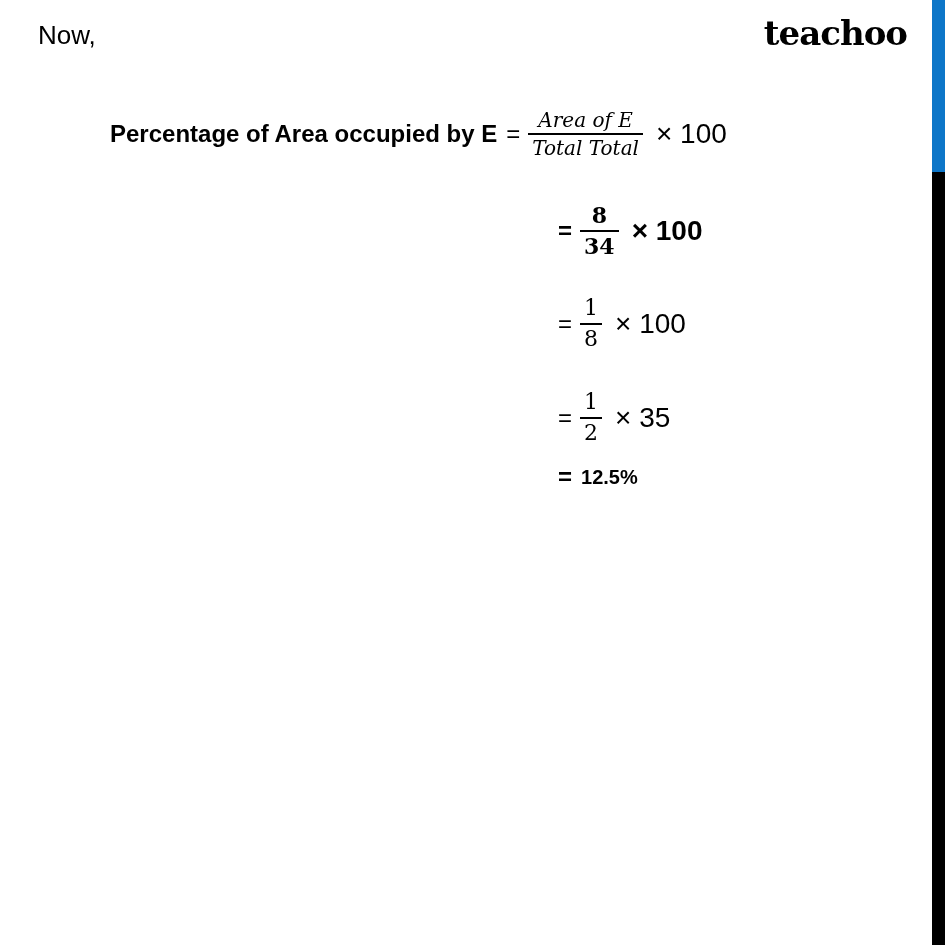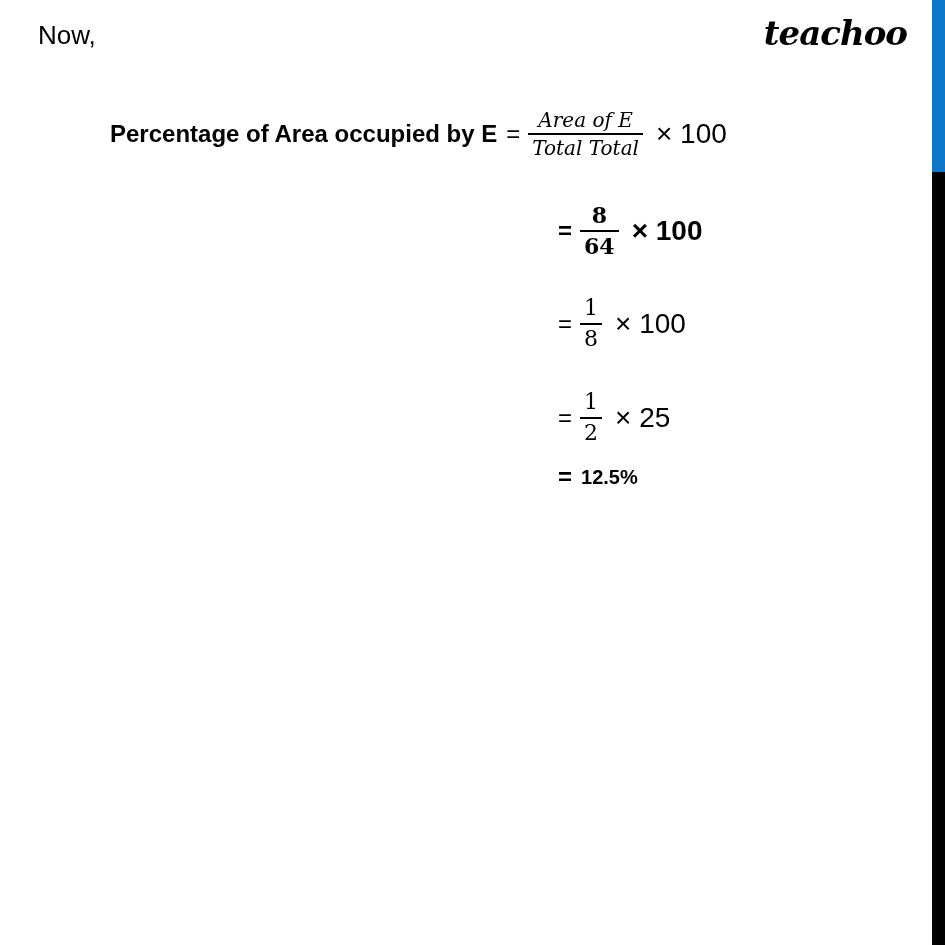--- a/index.html
+++ b/index.html
@@ -47,21 +47,20 @@
     line-height: 1;
     white-space: nowrap;
   }
   .brand-logo {
     position: absolute;
     right: 38px;
     top: 16px;
     font-family: "DejaVu Serif", serif;
     font-size: 34px;
     font-weight: 700;
-    font-style: italic;
     letter-spacing: -1px;
     line-height: 1;
     white-space: nowrap;
   }
 
   
   .eq-line {
     position: absolute;
     display: flex;
     align-items: center;
@@ -168,21 +167,21 @@
       <span class="den">Total Total</span>
     </span>
     <span class="times-text">× 100</span>
   </div>
 
   <div class="eq-line" id="line-eight64">
     <span class="eq-sign bold">=</span>
     <span class="frac frac-num-bold">
       <span class="num">8</span>
       <span class="bar"></span>
-      <span class="den">64</span>
+      <span class="den">34</span>
     </span>
     <span class="times-text bold">× 100</span>
   </div>
 
   <div class="eq-line" id="line-oneeight">
     <span class="eq-sign">=</span>
     <span class="frac frac-num-reg">
       <span class="num">1</span>
       <span class="bar"></span>
       <span class="den">8</span>
@@ -190,21 +189,21 @@
     <span class="times-text">× 100</span>
   </div>
 
   <div class="eq-line" id="line-onetwo">
     <span class="eq-sign">=</span>
     <span class="frac frac-num-reg">
       <span class="num">1</span>
       <span class="bar"></span>
       <span class="den">2</span>
     </span>
-    <span class="times-text">× 25</span>
+    <span class="times-text">× 35</span>
   </div>
 
   <div class="eq-line" id="line-final">
     <span class="eq-sign bold">=</span>
     <span class="result-text">12.5%</span>
   </div>
 
 </div>
 
 </body></html>

